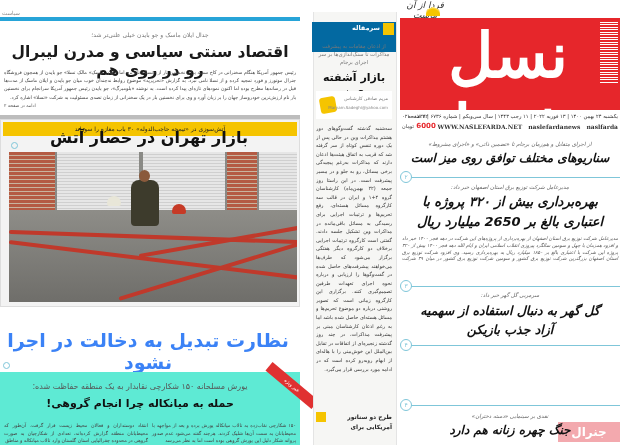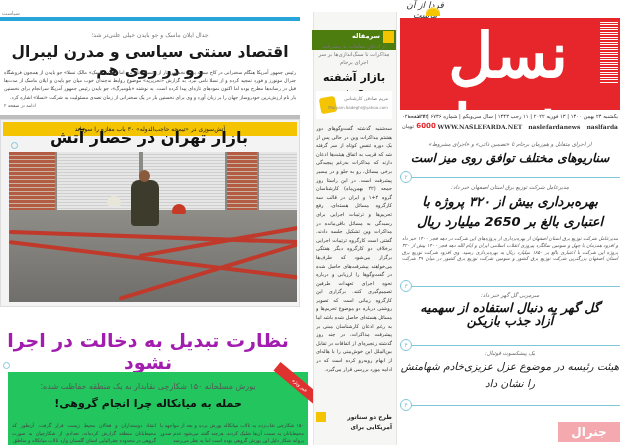--- a/index.html
+++ b/index.html
@@ -23,21 +23,21 @@
   .r-story { position: absolute; left: 0; width: 220px; text-align: center; font-style: italic; }
   .kicker { font-size: 5.5px; color: #666; }
   .hl { font-weight: bold; color: #111; }
   .rule { position: absolute; left: 10px; width: 210px; height: 1px; background: #7fc6d9; }
   .circ-icon { position: absolute; left: 0; width: 12px; height: 12px; border: 1.5px solid #7fc6d9; border-radius: 50%; font-size: 6px; color: #7fc6d9; text-align: center; line-height: 10px; background: #fff; }
   .body-tiny { font-size: 4.8px; color: #555; line-height: 6.8px; text-align: justify; padding: 0 2px; }
   .jar-badge { position: absolute; right: 0; top: 422px; width: 62px; height: 20px; background: #f2a0a6; color: #fff; font-weight: bold; font-size: 12px; text-align: center; line-height: 20px; opacity: .9; }
 
   
   .col-mid { position: absolute; left: 313px; top: 12px; width: 84px; height: 433px; background: #f6f6f4; border-left: 1px solid #e4e4e4; border-right: 1px solid #e4e4e4; }
-  .mid-head { position: absolute; right: 0; top: 18px; width: 84px; height: 20px; background: #4d7c0f; }
+  .mid-head { position: absolute; right: 0; top: 10px; width: 84px; height: 30px; background: #0369a1; }
   .mid-head-label { position: absolute; right: 16px; top: 2px; font-size: 6.5px; color: #fff; font-weight: bold; }
   .mid-head-sq { position: absolute; right: 2px; top: 1px; width: 11px; height: 12px; background: #f5c400; }
   .mid-kicker { position: absolute; right: 4px; top: 30px; width: 76px; text-align: center; font-size: 5.4px; color: #777; line-height: 8px; }
   .mid-title { position: absolute; right: 2px; top: 59px; width: 80px; text-align: center; font-weight: bold; font-size: 11px; color: #111; }
   .mid-author { position: absolute; right: 4px; top: 79px; width: 76px; height: 28px; background: #fff; }
   .mid-author-logo { position: absolute; left: 4px; top: 6px; width: 16px; height: 16px; background: #f5c400; border-radius: 3px; transform: rotate(-10deg); }
   .mid-author-name { position: absolute; right: 4px; top: 5px; font-size: 4.6px; color: #777; }
   .mid-author-email { position: absolute; right: 4px; top: 14px; font-size: 4px; color: #888; direction: ltr; }
   .mid-body { position: absolute; right: 4px; top: 112px; width: 76px; font-size: 5px; line-height: 8.6px; color: #333; text-align: justify; }
   .mid-box2 { position: absolute; right: 4px; top: 400px; width: 76px; }
@@ -63,22 +63,22 @@
   .photo .shutter { position: absolute; top: 0; height: 58px; background: repeating-linear-gradient(180deg, #e6e6e6 0 2px, #cfcfcf 2px 3px); }
   .photo .brick { position: absolute; top: 0; height: 58px; background: repeating-linear-gradient(180deg, #b45b43 0 3px, #c9b49e 3px 4px); }
   .photo .ground { position: absolute; left: 0; top: 58px; width: 288px; height: 92px; background: linear-gradient(180deg, #8e8d88, #6f6e6a); }
   .photo .hose { position: absolute; height: 4px; background: #c0392b; border-radius: 2px; transform-origin: left center; }
   .photo .fireman { position: absolute; left: 122px; top: 28px; width: 28px; height: 46px; background: #3d3b2c; border-radius: 8px 8px 4px 4px; }
   .photo .fireman-head { position: absolute; left: 130px; top: 18px; width: 11px; height: 12px; background: #8a5a3c; border-radius: 50%; }
   .photo .helmet { position: absolute; left: 98px; top: 44px; width: 14px; height: 10px; background: #e8e6d8; border-radius: 7px 7px 2px 2px; }
   .photo .helmet2 { position: absolute; left: 163px; top: 52px; width: 14px; height: 10px; background: #c63a26; border-radius: 7px 7px 2px 2px; }
   .l-story3 { position: absolute; left: 0; top: 312px; width: 300px; height: 60px; background: #fff; }
   .l3-kicker { position: absolute; left: 0; top: 4px; width: 296px; text-align: center; font-size: 7px; color: #555; }
-  .l3-title { position: absolute; left: 0; top: 17px; width: 296px; text-align: center; font-weight: bold; font-size: 19px; color: #a21caf; letter-spacing: -.5px; }
-  .l-story4 { position: absolute; left: 8px; top: 372px; width: 300px; height: 73px; background: #22c55e; }
+  .l3-title { position: absolute; left: 0; top: 17px; width: 296px; text-align: center; font-weight: bold; font-size: 19px; color: #3b82f6; letter-spacing: -.5px; }
+  .l-story4 { position: absolute; left: 0; top: 372px; width: 300px; height: 73px; background: #5eead4; }
   .ribbon { position: absolute; left: 262px; top: 8px; width: 60px; height: 11px; background: #e03131; transform: rotate(40deg); color: #fff; font-size: 5px; text-align: center; line-height: 11px; }
   .l4-kicker { position: absolute; left: 0; top: 10px; width: 280px; text-align: center; font-size: 8px; color: #555; }
   .l4-title { position: absolute; left: 0; top: 25px; width: 280px; text-align: center; font-weight: bold; font-size: 11px; color: #111; }
   .l4-body-r { position: absolute; left: 152px; top: 50px; width: 144px; font-size: 4.8px; line-height: 7.5px; color: #444; text-align: justify; }
   .l4-body-l { position: absolute; left: 4px; top: 50px; width: 144px; font-size: 4.8px; line-height: 7.5px; color: #444; text-align: justify; }
 </style>
 </head>
 <body>
 
 <div class="col-left">
@@ -178,26 +178,26 @@
   <div class="r-story" style="top:184px;">
     <div class="kicker">مدیرعامل شرکت توزیع برق استان اصفهان خبر داد:</div>
     <div class="hl" style="font-size:13px;line-height:20px;margin-top:2px;padding:0 4px;">بهره‌برداری بیش از ۳۲۰ پروژه با اعتباری بالغ بر 2650 میلیارد ریال</div>
     <div class="body-tiny" style="margin-top:4px;height:28px;overflow:hidden;">مدیرعامل شرکت توزیع برق استان اصفهان از بهره‌برداری از پروژه‌های این شرکت در دهه فجر ۱۴۰۰ خبر داد و افزود همزمان با چهل و سومین سالگرد پیروزی انقلاب اسلامی ایران و ایام الله دهه فجر ۱۴۰۰ بیش از ۳۲۰ پروژه این شرکت با اعتباری بالغ بر ۱۸۵۰ میلیارد ریال به بهره‌برداری رسید. وی افزود شرکت توزیع برق استان اصفهان بزرگترین شرکت توزیع برق کشور و سومین شرکت توزیع برق کشور در میان ۳۹ شرکت محسوب می‌شود.</div>
   </div>
   <div class="rule" style="top:286px;"></div>
   <div class="circ-icon" style="top:280px;">۳</div>
 
   <div class="r-story" style="top:292px;">
     <div class="kicker">سرمربی گل گهر خبر داد:</div>
-    <div class="hl" style="font-size:12.5px;line-height:13px;margin-top:3px;font-weight:bold;padding:0 10px;">گل گهر به دنبال استفاده از سهمیه آزاد جذب بازیکن</div>
+    <div class="hl" style="font-size:12.5px;line-height:19px;margin-top:3px;font-weight:bold;padding:0 10px;">گل گهر به دنبال استفاده از سهمیه آزاد جذب بازیکن</div>
   </div>
   <div class="rule" style="top:345px;"></div>
   <div class="circ-icon" style="top:339px;">۴</div>
 
-  <div class="r-story" style="top:350px;">
-    <div class="kicker">یک پیشکسوت فوتبال:</div>
-    <div style="font-size:10.5px;line-height:17px;margin-top:2px;color:#222;">هیئت رئیسه در موضوع عزل عزیزی‌خادم شهامتش را نشان داد</div>
-  </div>
   <div class="rule" style="top:405px;"></div>
   <div class="circ-icon" style="top:399px;">۴</div>
 
   <div class="jar-badge">جنرال</div>
+  <div class="r-story" style="top:413px;">
+    <div class="kicker">نقدی بر سینمایی «دسته دختران»</div>
+    <div class="hl" style="font-size:12px;margin-top:4px;position:relative;">جنگ چهره زنانه هم دارد</div>
+  </div>
 </div>
 
 </body></html>

